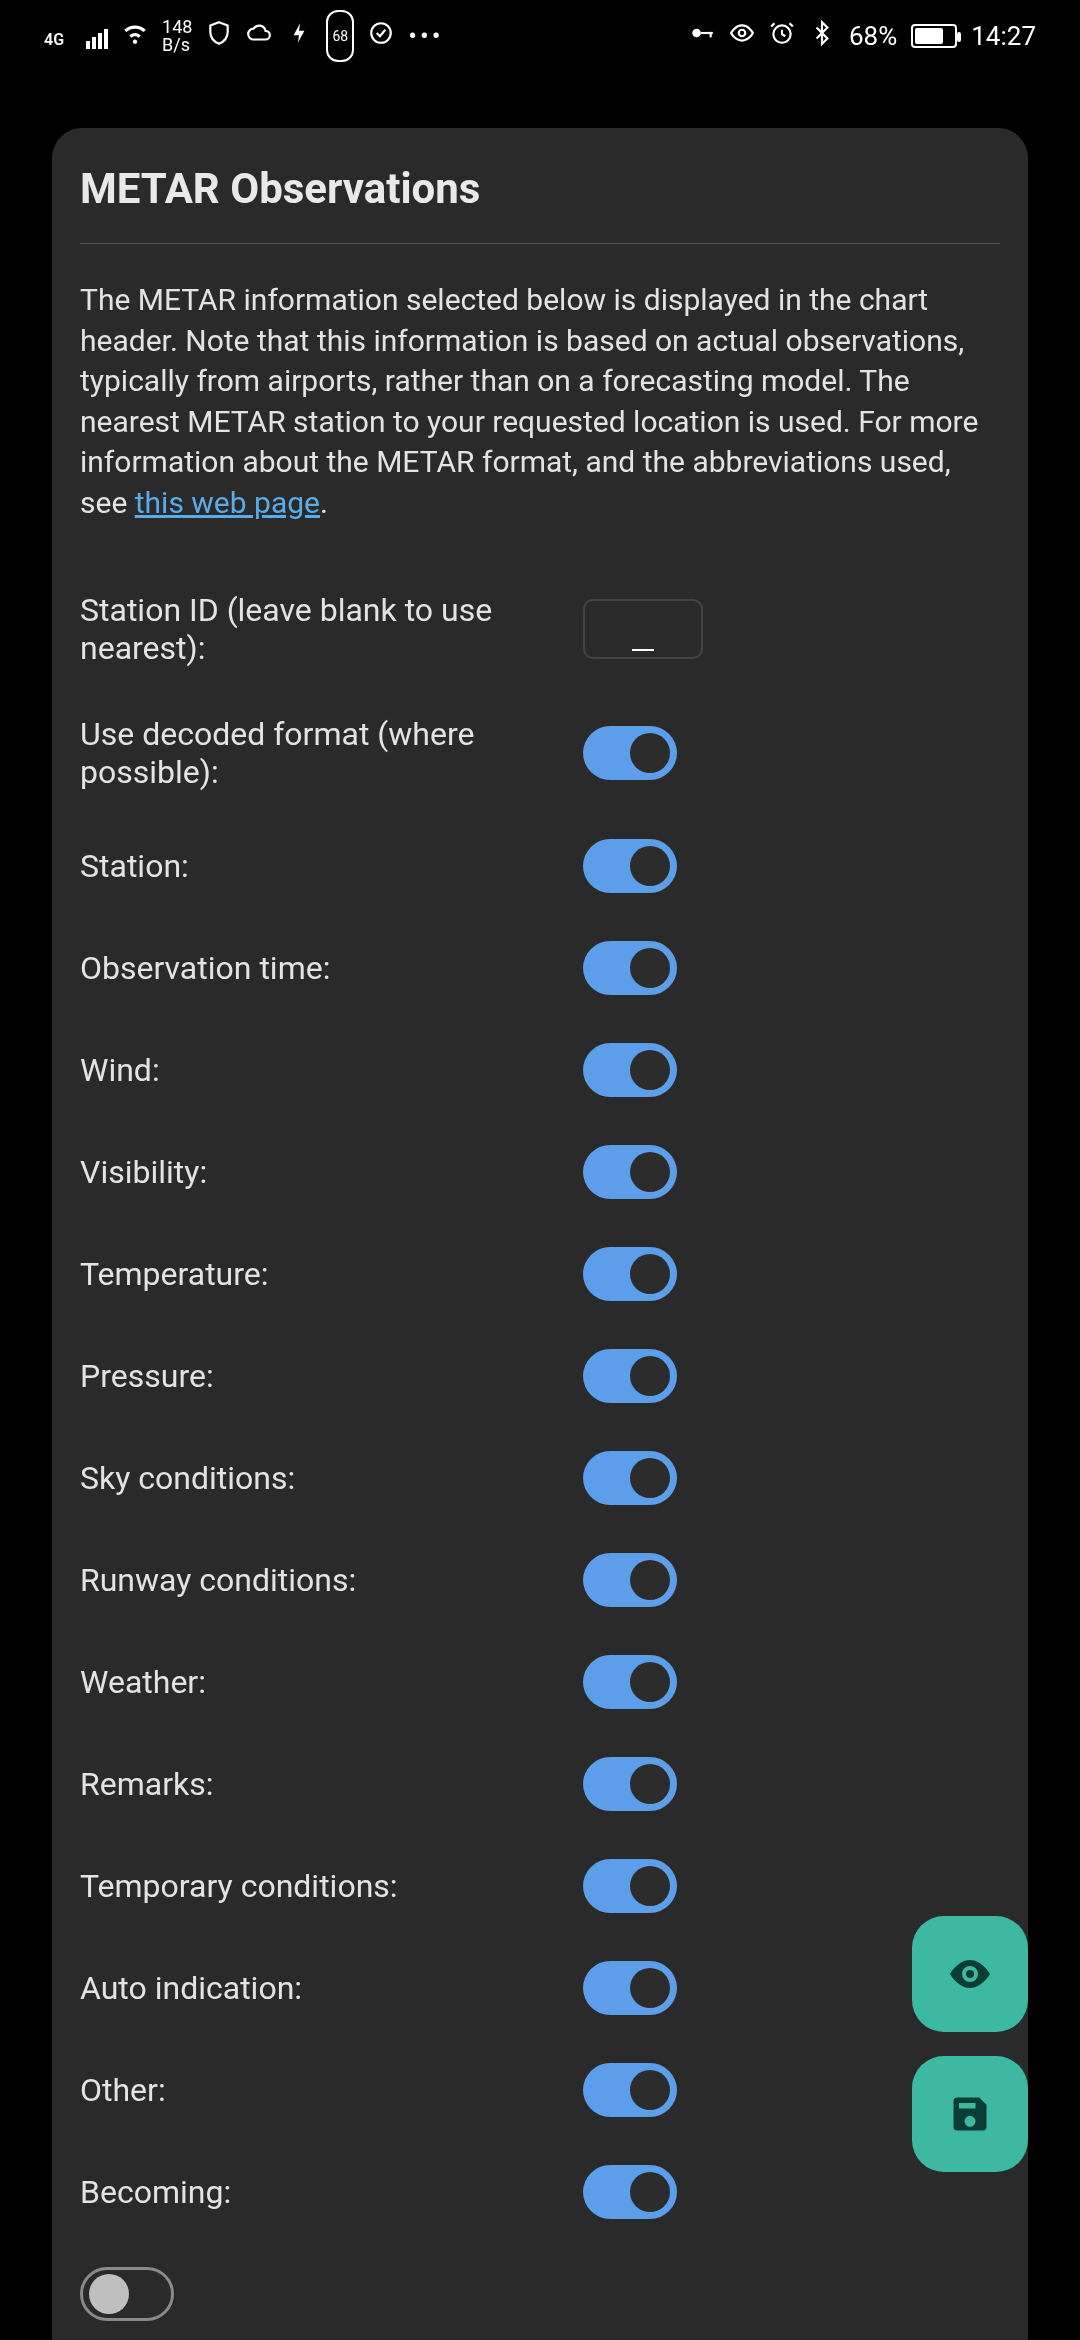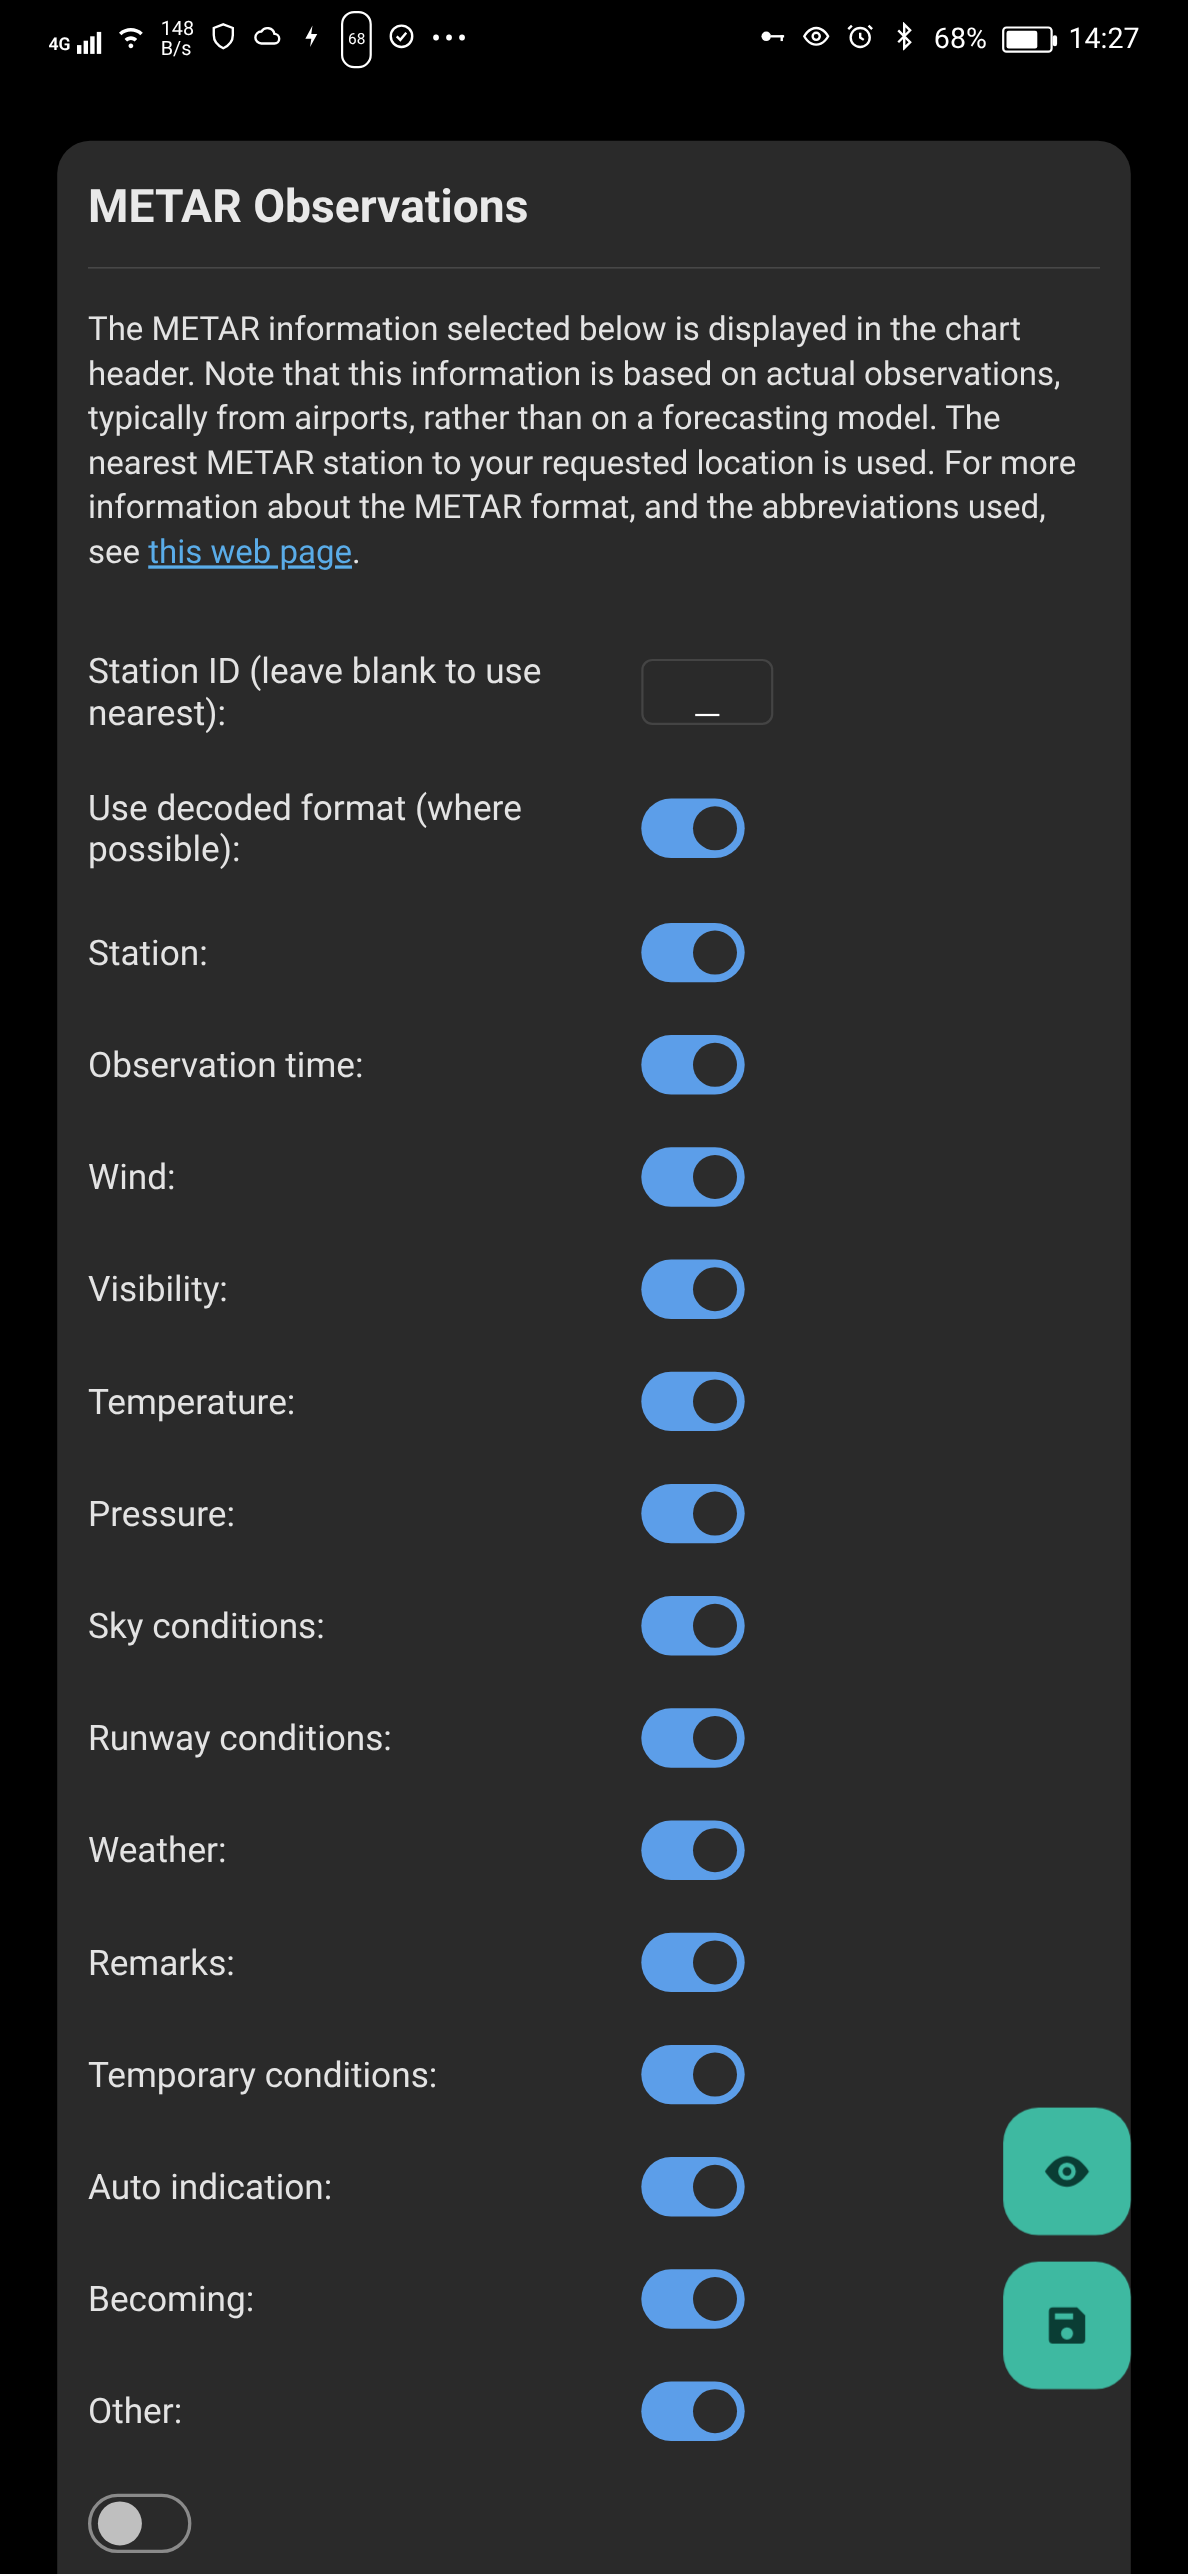--- a/index.html
+++ b/index.html
@@ -23,21 +23,21 @@
     font-size: 26px;
   }
   .status-left, .status-right {
     display: flex;
     align-items: center;
     gap: 14px;
   }
   .status-left .net {
     display: flex;
     align-items: flex-end;
-    gap: 6px;
+    gap: 22px;
   }
   .status-left .net .fourg {
     font-size: 16px;
     font-weight: 600;
     align-self: flex-start;
     margin-top: 6px;
   }
   .sigbars {
     display: inline-flex;
     align-items: flex-end;
@@ -398,30 +398,30 @@
   <div class="row">
     <div class="label">Auto indication:</div>
     <div class="control">
         <div class="toggle on">
           <div class="knob"></div>
         </div>
       </div>
   </div>
 
   <div class="row">
+    <div class="label">Other:</div>
+    <div class="control">
+        <div class="toggle on">
+          <div class="knob"></div>
+        </div>
+      </div>
+  </div>
+
+  <div class="row">
     <div class="label">Becoming:</div>
-    <div class="control">
-        <div class="toggle on">
-          <div class="knob"></div>
-        </div>
-      </div>
-  </div>
-
-  <div class="row">
-    <div class="label">Other:</div>
     <div class="control">
         <div class="toggle on">
           <div class="knob"></div>
         </div>
       </div>
   </div>
 
   <div class="row">
     <div class="control">
         <div class="toggle off">

